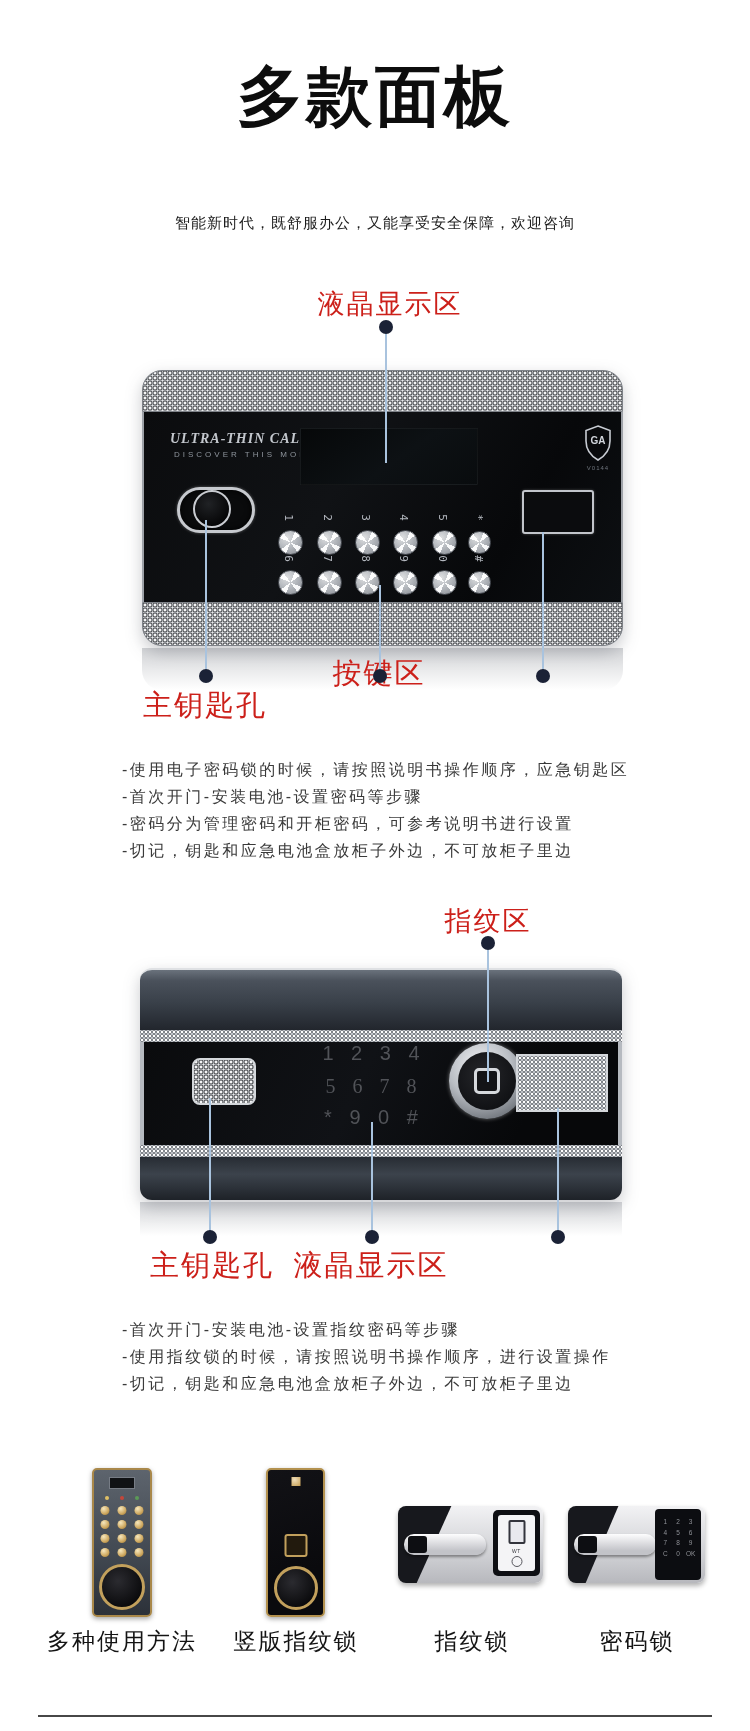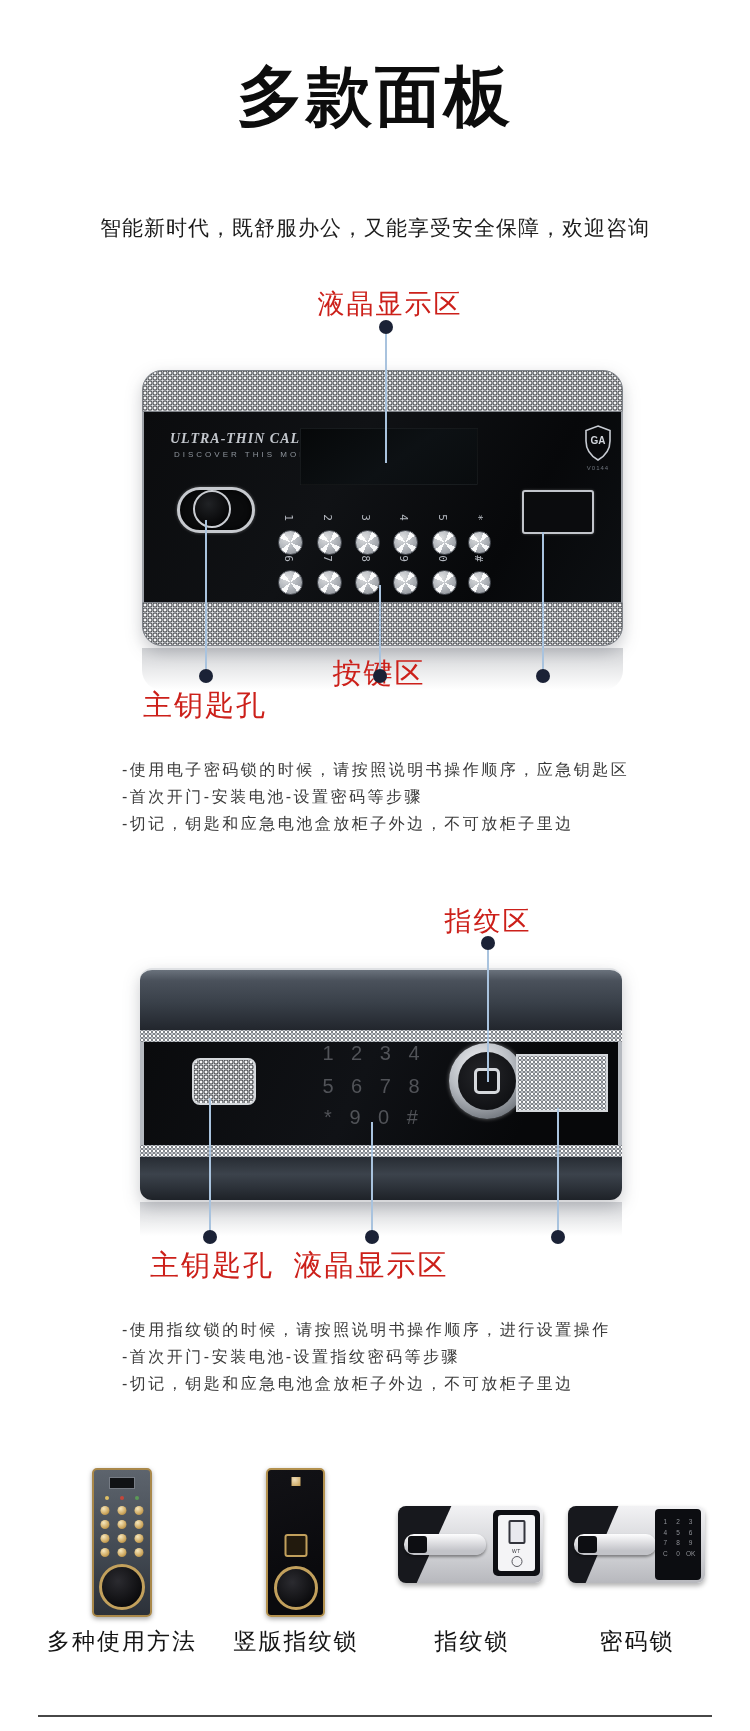--- a/index.html
+++ b/index.html
@@ -2,21 +2,21 @@
 <html style="--accent-red: #cc201a; --callout-line: #a9c3de; --callout-dot: #1b2236; --gold: #c2a05c;"><head>
 <meta charset="utf-8">
 <style>
   html,body{margin:0;padding:0;background:#fff;}
   .stage{position:relative;width:750px;height:1731px;background:#fff;margin:0 auto;overflow:hidden;
          font-family:"Liberation Sans",sans-serif;}
   .abs{position:absolute;}
   
   .title1{top:52px;left:0;width:100%;text-align:center;font-size:66px;font-weight:900;color:#0d0d0d;letter-spacing:3px;}
   .title2{top:124px;left:0;width:100%;text-align:center;font-size:58px;font-weight:900;color:#0d0d0d;letter-spacing:2px;}
-  .subtitle{top:214px;left:0;width:100%;text-align:center;font-size:21px;color:#1c1c1c;letter-spacing:1px;}
+  .subtitle{top:214px;left:0;width:100%;text-align:center;font-size:15px;color:#1c1c1c;letter-spacing:1px;}
   
   .red-label{color:var(--accent-red,#cc201a);white-space:nowrap;transform:translateX(-50%);text-align:right;}
   .rl-top{font-size:27px;letter-spacing:2px;}
   .rl-bot{font-size:29px;letter-spacing:2px;}
   .cline{width:2px;background:var(--callout-line,#a9c3de);z-index:6;}
   .cdot{width:14px;height:14px;border-radius:50%;background:var(--callout-dot,#1b2236);z-index:6;}
   
   .notes{font-size:16px;color:#3a3a3a;letter-spacing:2.5px;line-height:27px;}
   
   .mesh{background-color:#a7abb0;
@@ -167,34 +167,35 @@
   <div class="abs cline" style="left:542px;top:532px;height:138px;"></div>
   <div class="abs cdot" style="left:199px;top:669px;"></div>
   <div class="abs cdot" style="left:373px;top:669px;"></div>
   <div class="abs cdot" style="left:536px;top:669px;"></div>
   <div class="abs red-label rl-bot" style="left:205px;top:686px;">主钥匙孔</div>
   <div class="abs red-label rl-bot" style="left:379px;top:654px;">按键区</div>
 
   <div class="abs notes" style="left:122px;top:756px;">
     <div>-使用电子密码锁的时候，请按照说明书操作顺序，应急钥匙区</div>
     <div>-首次开门-安装电池-设置密码等步骤</div>
+    <div>-密码分为管理密码和开柜密码，可参考说明书进行设置</div>
     <div>-切记，钥匙和应急电池盒放柜子外边，不可放柜子里边</div>
   </div>
 
   <div class="abs red-label rl-top" style="left:488px;top:903px;">指纹区</div>
   <div class="abs cdot" style="left:481px;top:936px;"></div>
   <div class="abs cline" style="left:487px;top:950px;height:132px;"></div>
 
   <div class="abs panel2">
     <div class="abs p2-slate-top"></div>
     <div class="abs sparkle p2-spark-a"></div>
     <div class="abs p2-body">
       <div class="abs mesh mesh2-left"></div>
       <div class="abs kp2row" style="top:0px;">1 2 3 4</div>
-      <div class="abs kp2row" style="top:33px;">5 6 7 8</div>
+      <div class="abs kp2row" style="top:33px;font-family:Liberation Serif, serif;">5 6 7 8</div>
       <div class="abs kp2row" style="top:64px;">* 9 0 #</div>
       <div class="abs fp-outer">
         <div class="abs fp-inner">
           <div class="abs fp-square"></div>
         </div>
       </div>
       <div class="abs sparkle mesh2-right"></div>
     </div>
     <div class="abs sparkle p2-spark-b"></div>
     <div class="abs p2-slate-bot"></div>
@@ -204,22 +205,22 @@
   <div class="abs cline" style="left:209px;top:1098px;height:134px;"></div>
   <div class="abs cline" style="left:371px;top:1122px;height:110px;"></div>
   <div class="abs cline" style="left:557px;top:1108px;height:124px;"></div>
   <div class="abs cdot" style="left:203px;top:1230px;"></div>
   <div class="abs cdot" style="left:365px;top:1230px;"></div>
   <div class="abs cdot" style="left:551px;top:1230px;"></div>
   <div class="abs red-label rl-bot" style="left:212px;top:1246px;">主钥匙孔</div>
   <div class="abs red-label rl-bot" style="left:371px;top:1246px;">液晶显示区</div>
 
   <div class="abs notes" style="left:122px;top:1316px;">
+    <div>-首次开门-安装电池-设置指纹密码等步骤</div>
     <div>-使用指纹锁的时候，请按照说明书操作顺序，进行设置操作</div>
-    <div>-首次开门-安装电池-设置指纹密码等步骤</div>
     <div>-切记，钥匙和应急电池盒放柜子外边，不可放柜子里边</div>
   </div>
 
   <div class="abs vlock p1v">
     <div class="abs p1screen"></div>
     <div class="abs ledrow">
       <span class="led" style="background:#dfc065;"></span>
       <span class="led" style="background:#c4463a;"></span>
       <span class="led" style="background:#5c9a57;"></span>
     </div>

